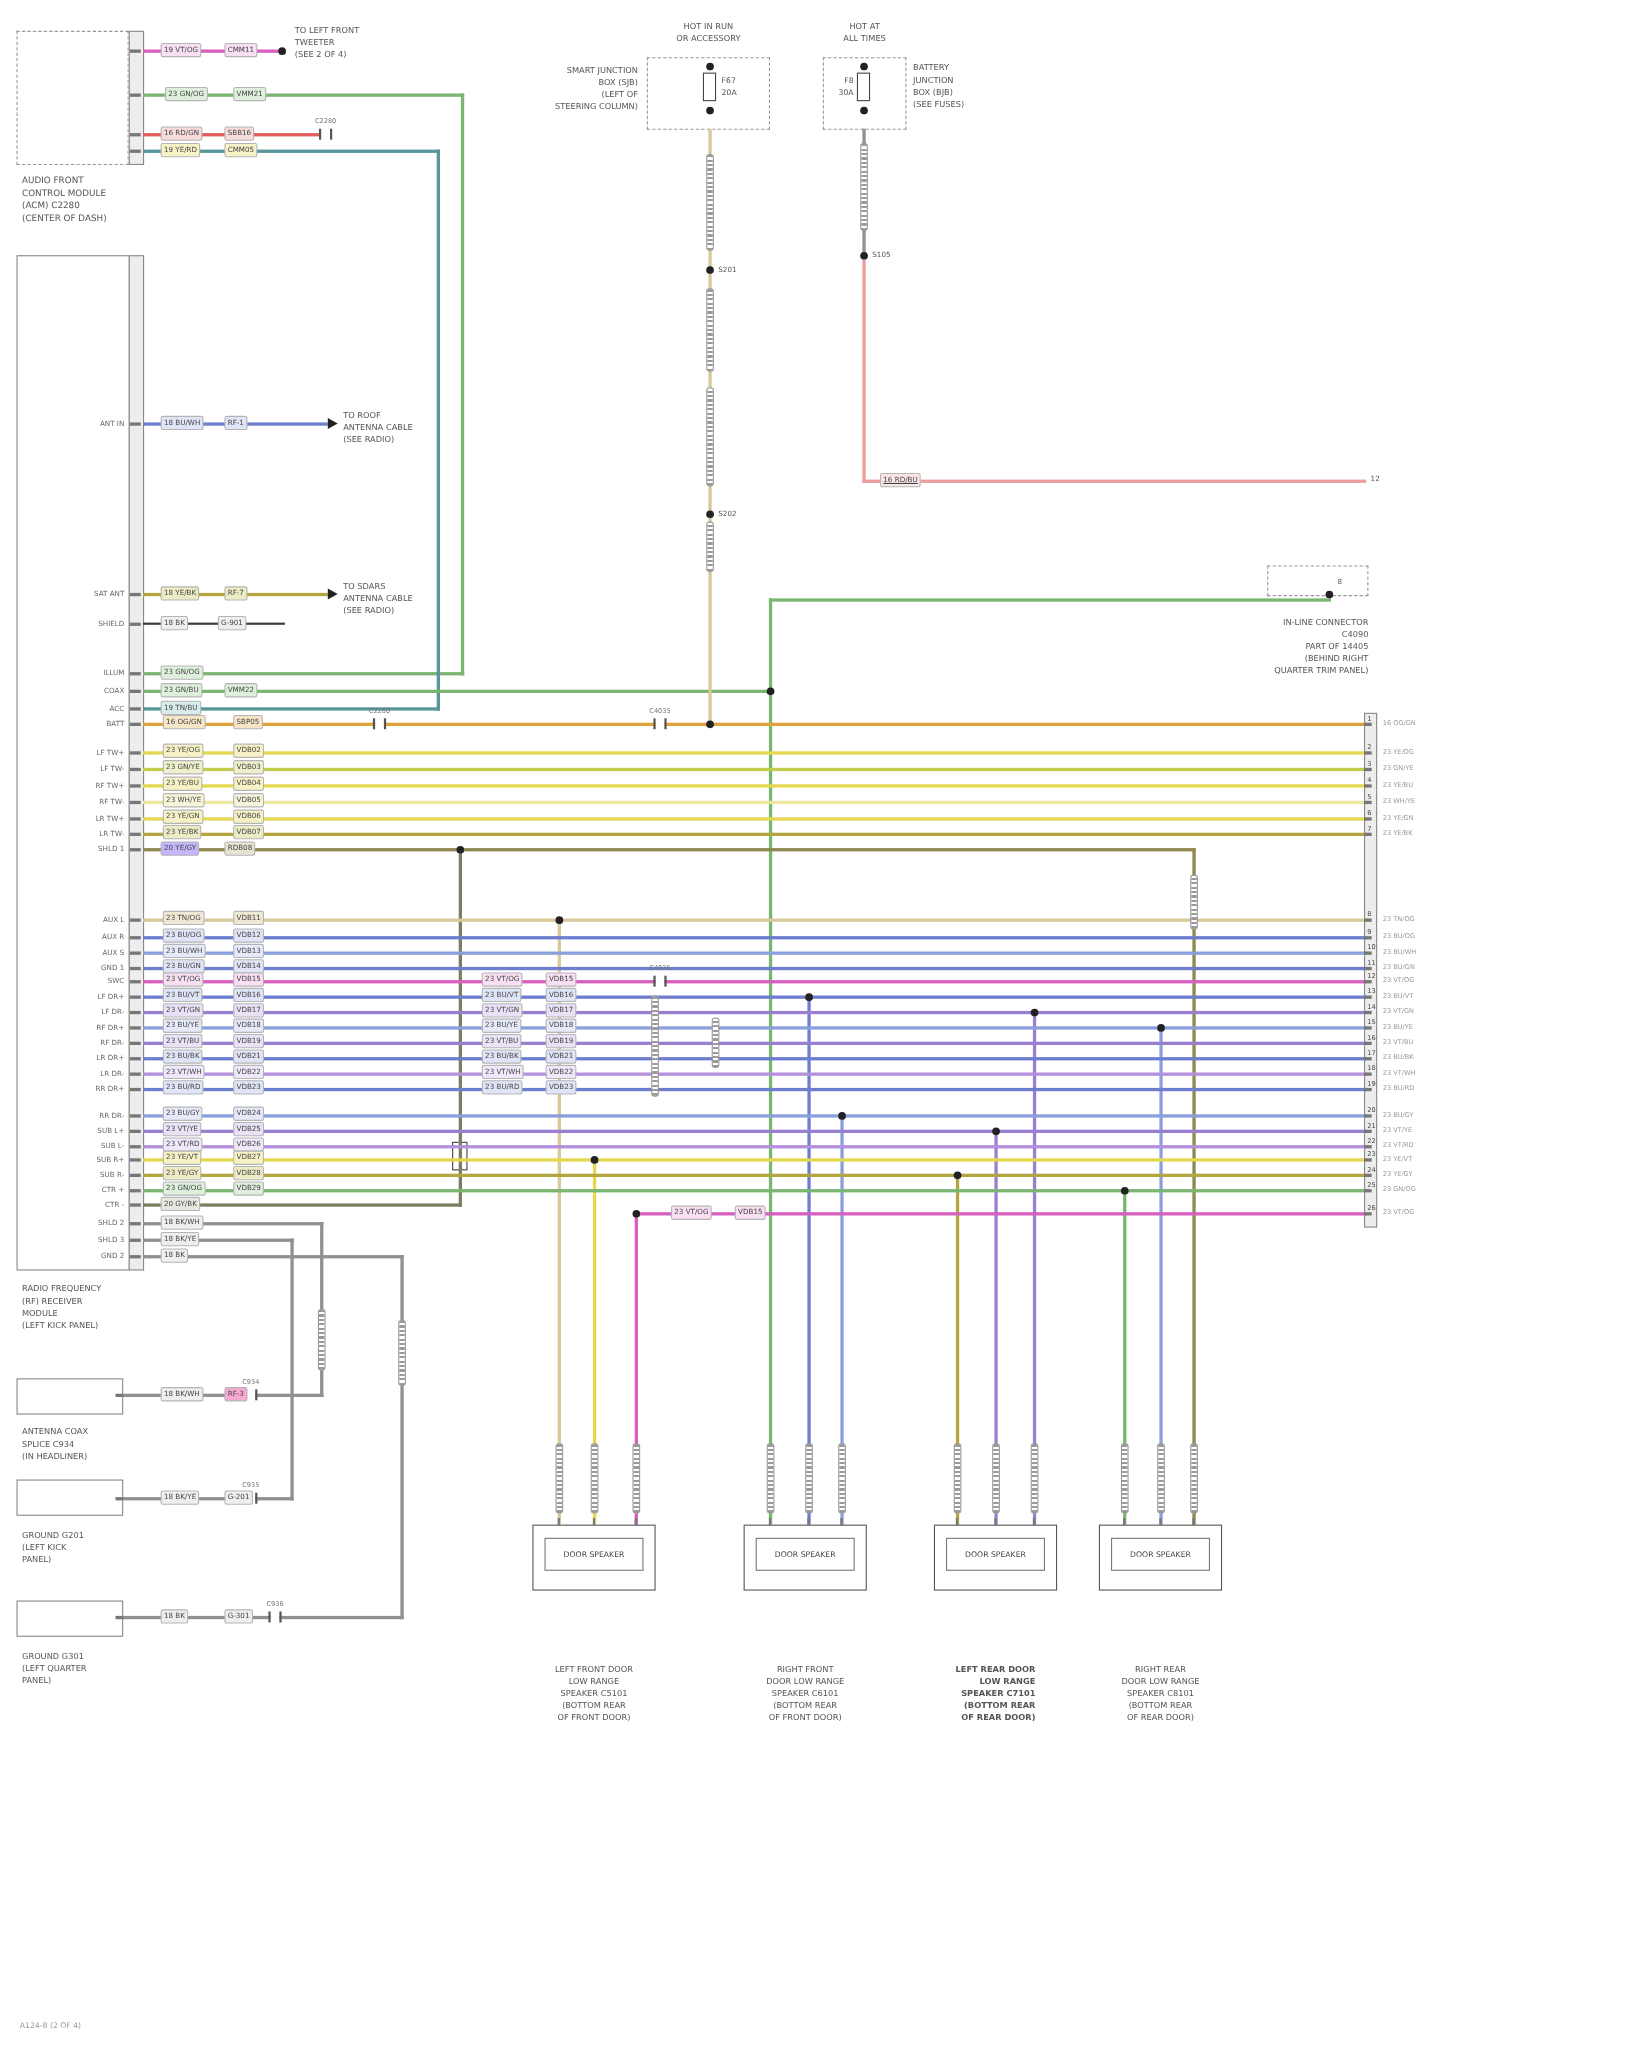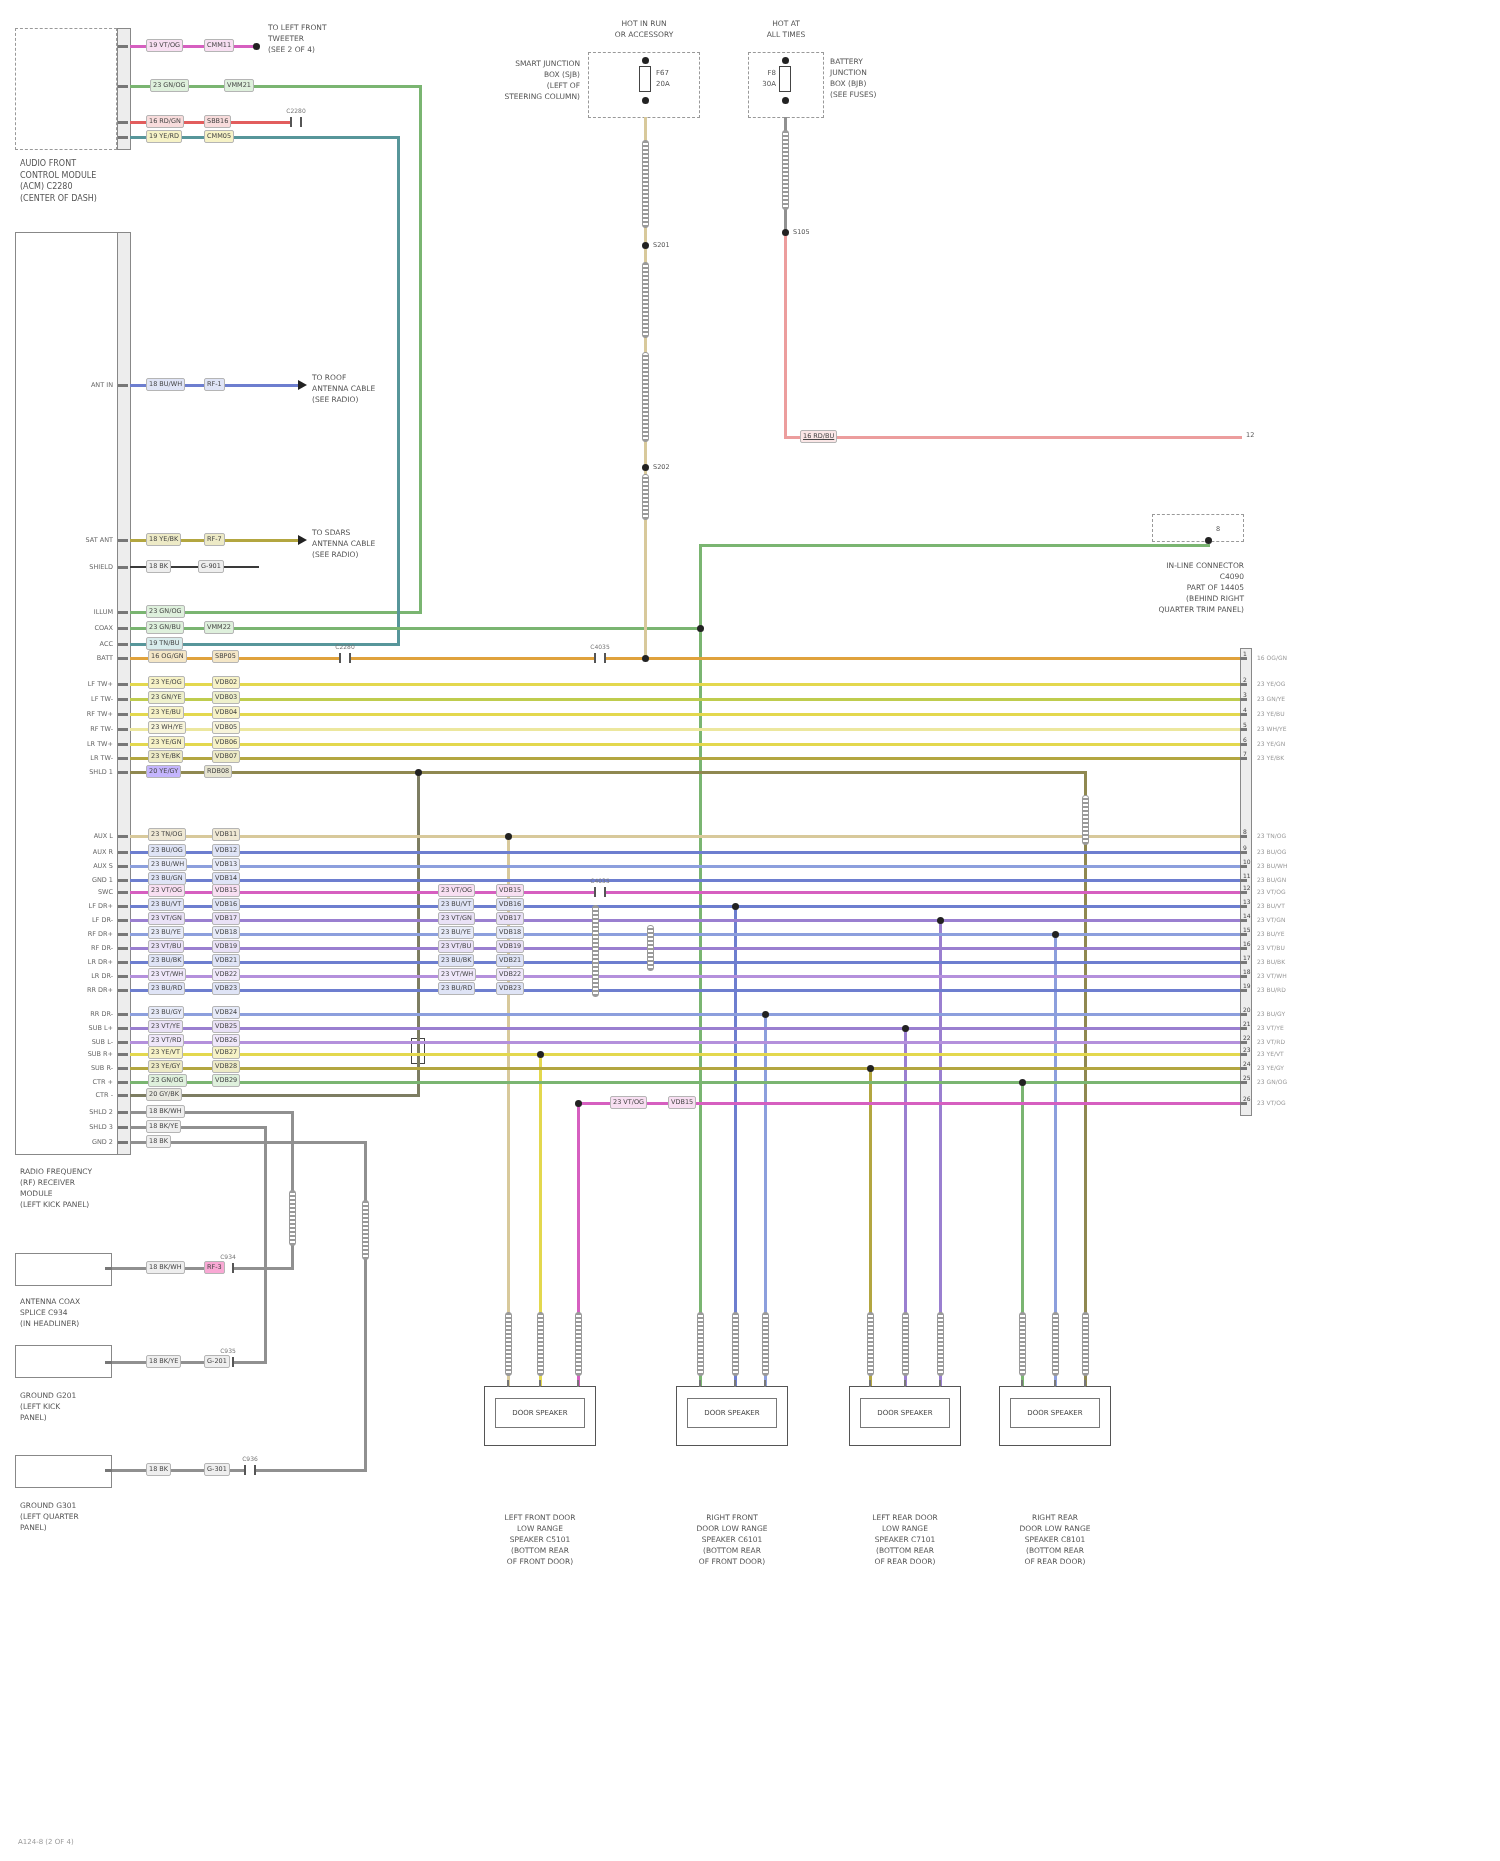--- a/index.html
+++ b/index.html
@@ -329,21 +329,21 @@
     <div class="dot" style="left: 1018.5px; top: 1078.5px; position: absolute;"></div>
     <div class="dot" style="left: 574.5px; top: 1099.5px; position: absolute;"></div>
     <div class="dot" style="left: 414.5px; top: 768.5px; position: absolute;"></div>
     <div class="dot" style="left: 252.5px; top: 42.5px; position: absolute;"></div>
     <div class="dot" style="left: 1204.5px; top: 536.5px; position: absolute;"></div>
     <div class="arrow" style="left: 298px; top: 380px; position: absolute;"></div>
     <div class="arrow" style="left: 298px; top: 535px; position: absolute;"></div>
     <div class="lb" style="left: 146px; top: 39px; position: absolute; background: rgb(248, 223, 242);">19 VT/OG</div>
     <div class="lb" style="left: 204px; top: 39px; position: absolute; background: rgb(248, 223, 242);">CMM11</div>
     <div class="lb" style="left: 150px; top: 79px; position: absolute; background: rgb(222, 240, 220);">23 GN/OG</div>
-    <div class="lb" style="left: 224px; top: 79px; position: absolute; background: rgb(222, 240, 220);">VMM21</div>
+    <div class="lb" style="left: 212px; top: 79px; position: absolute; background: rgb(222, 240, 220);">VMM21</div>
     <div class="lb" style="left: 146px; top: 115px; position: absolute; background: rgb(248, 220, 220);">16 RD/GN</div>
     <div class="lb" style="left: 204px; top: 115px; position: absolute; background: rgb(248, 220, 220);">SBB16</div>
     <div class="lb" style="left: 146px; top: 130px; position: absolute; background: rgb(246, 242, 198);">19 YE/RD</div>
     <div class="lb" style="left: 204px; top: 130px; position: absolute; background: rgb(246, 242, 198);">CMM05</div>
     <div class="lb" style="left: 146px; top: 378px; position: absolute; background: rgb(223, 228, 246);">18 BU/WH</div>
     <div class="lb" style="left: 204px; top: 378px; position: absolute; background: rgb(223, 228, 246);">RF-1</div>
     <div class="lb" style="left: 146px; top: 533px; position: absolute; background: rgb(237, 234, 198);">18 YE/BK</div>
     <div class="lb" style="left: 204px; top: 533px; position: absolute; background: rgb(237, 234, 198);">RF-7</div>
     <div class="lb" style="left: 146px; top: 560px; position: absolute; background: rgb(238, 238, 238);">18 BK</div>
     <div class="lb" style="left: 198px; top: 560px; position: absolute; background: rgb(238, 238, 238);">G-901</div>
@@ -512,21 +512,21 @@
     <div class="tx" style="left: 732px; top: 1512px; position: absolute; font-size: 7.5px; line-height: 11px; transform: translateX(-50%); text-align: center;">RIGHT FRONT
 DOOR LOW RANGE
 SPEAKER C6101
 (BOTTOM REAR
 OF FRONT DOOR)</div>
     <div class="bx" style="left: 849px; top: 1386px; width: 112px; height: 60px; position: absolute; border: 1.5px solid rgb(85, 85, 85); background: rgb(255, 255, 255);"></div>
     <div class="bx spk-inner" style="left: 860px; top: 1398px; width: 90px; height: 30px; position: absolute; border: 1px solid rgb(119, 119, 119);">DOOR SPEAKER</div>
     <div class="tick" style="left: 869px; top: 1380px; width: 2px; height: 7px; position: absolute;"></div>
     <div class="tick" style="left: 904px; top: 1380px; width: 2px; height: 7px; position: absolute;"></div>
     <div class="tick" style="left: 939px; top: 1380px; width: 2px; height: 7px; position: absolute;"></div>
-    <div class="tx" style="left: 905px; top: 1512px; position: absolute; font-size: 7.5px; line-height: 11px; transform: translateX(-50%); text-align: center;">LEFT REAR DOOR
+    <div class="tx" style="left: 905px; top: 1512px; position: absolute; font-size: 7.5px; line-height: 11px; transform: translateX(-50%); text-align: right; font-weight: bold;">LEFT REAR DOOR
 LOW RANGE
 SPEAKER C7101
 (BOTTOM REAR
 OF REAR DOOR)</div>
     <div class="bx" style="left: 999px; top: 1386px; width: 112px; height: 60px; position: absolute; border: 1.5px solid rgb(85, 85, 85); background: rgb(255, 255, 255);"></div>
     <div class="bx spk-inner" style="left: 1010px; top: 1398px; width: 90px; height: 30px; position: absolute; border: 1px solid rgb(119, 119, 119);">DOOR SPEAKER</div>
     <div class="tick" style="left: 1021px; top: 1380px; width: 2px; height: 7px; position: absolute;"></div>
     <div class="tick" style="left: 1054px; top: 1380px; width: 2px; height: 7px; position: absolute;"></div>
     <div class="tick" style="left: 1084px; top: 1380px; width: 2px; height: 7px; position: absolute;"></div>
     <div class="tx" style="left: 1055px; top: 1512px; position: absolute; font-size: 7.5px; line-height: 11px; transform: translateX(-50%); text-align: center;">RIGHT REAR

